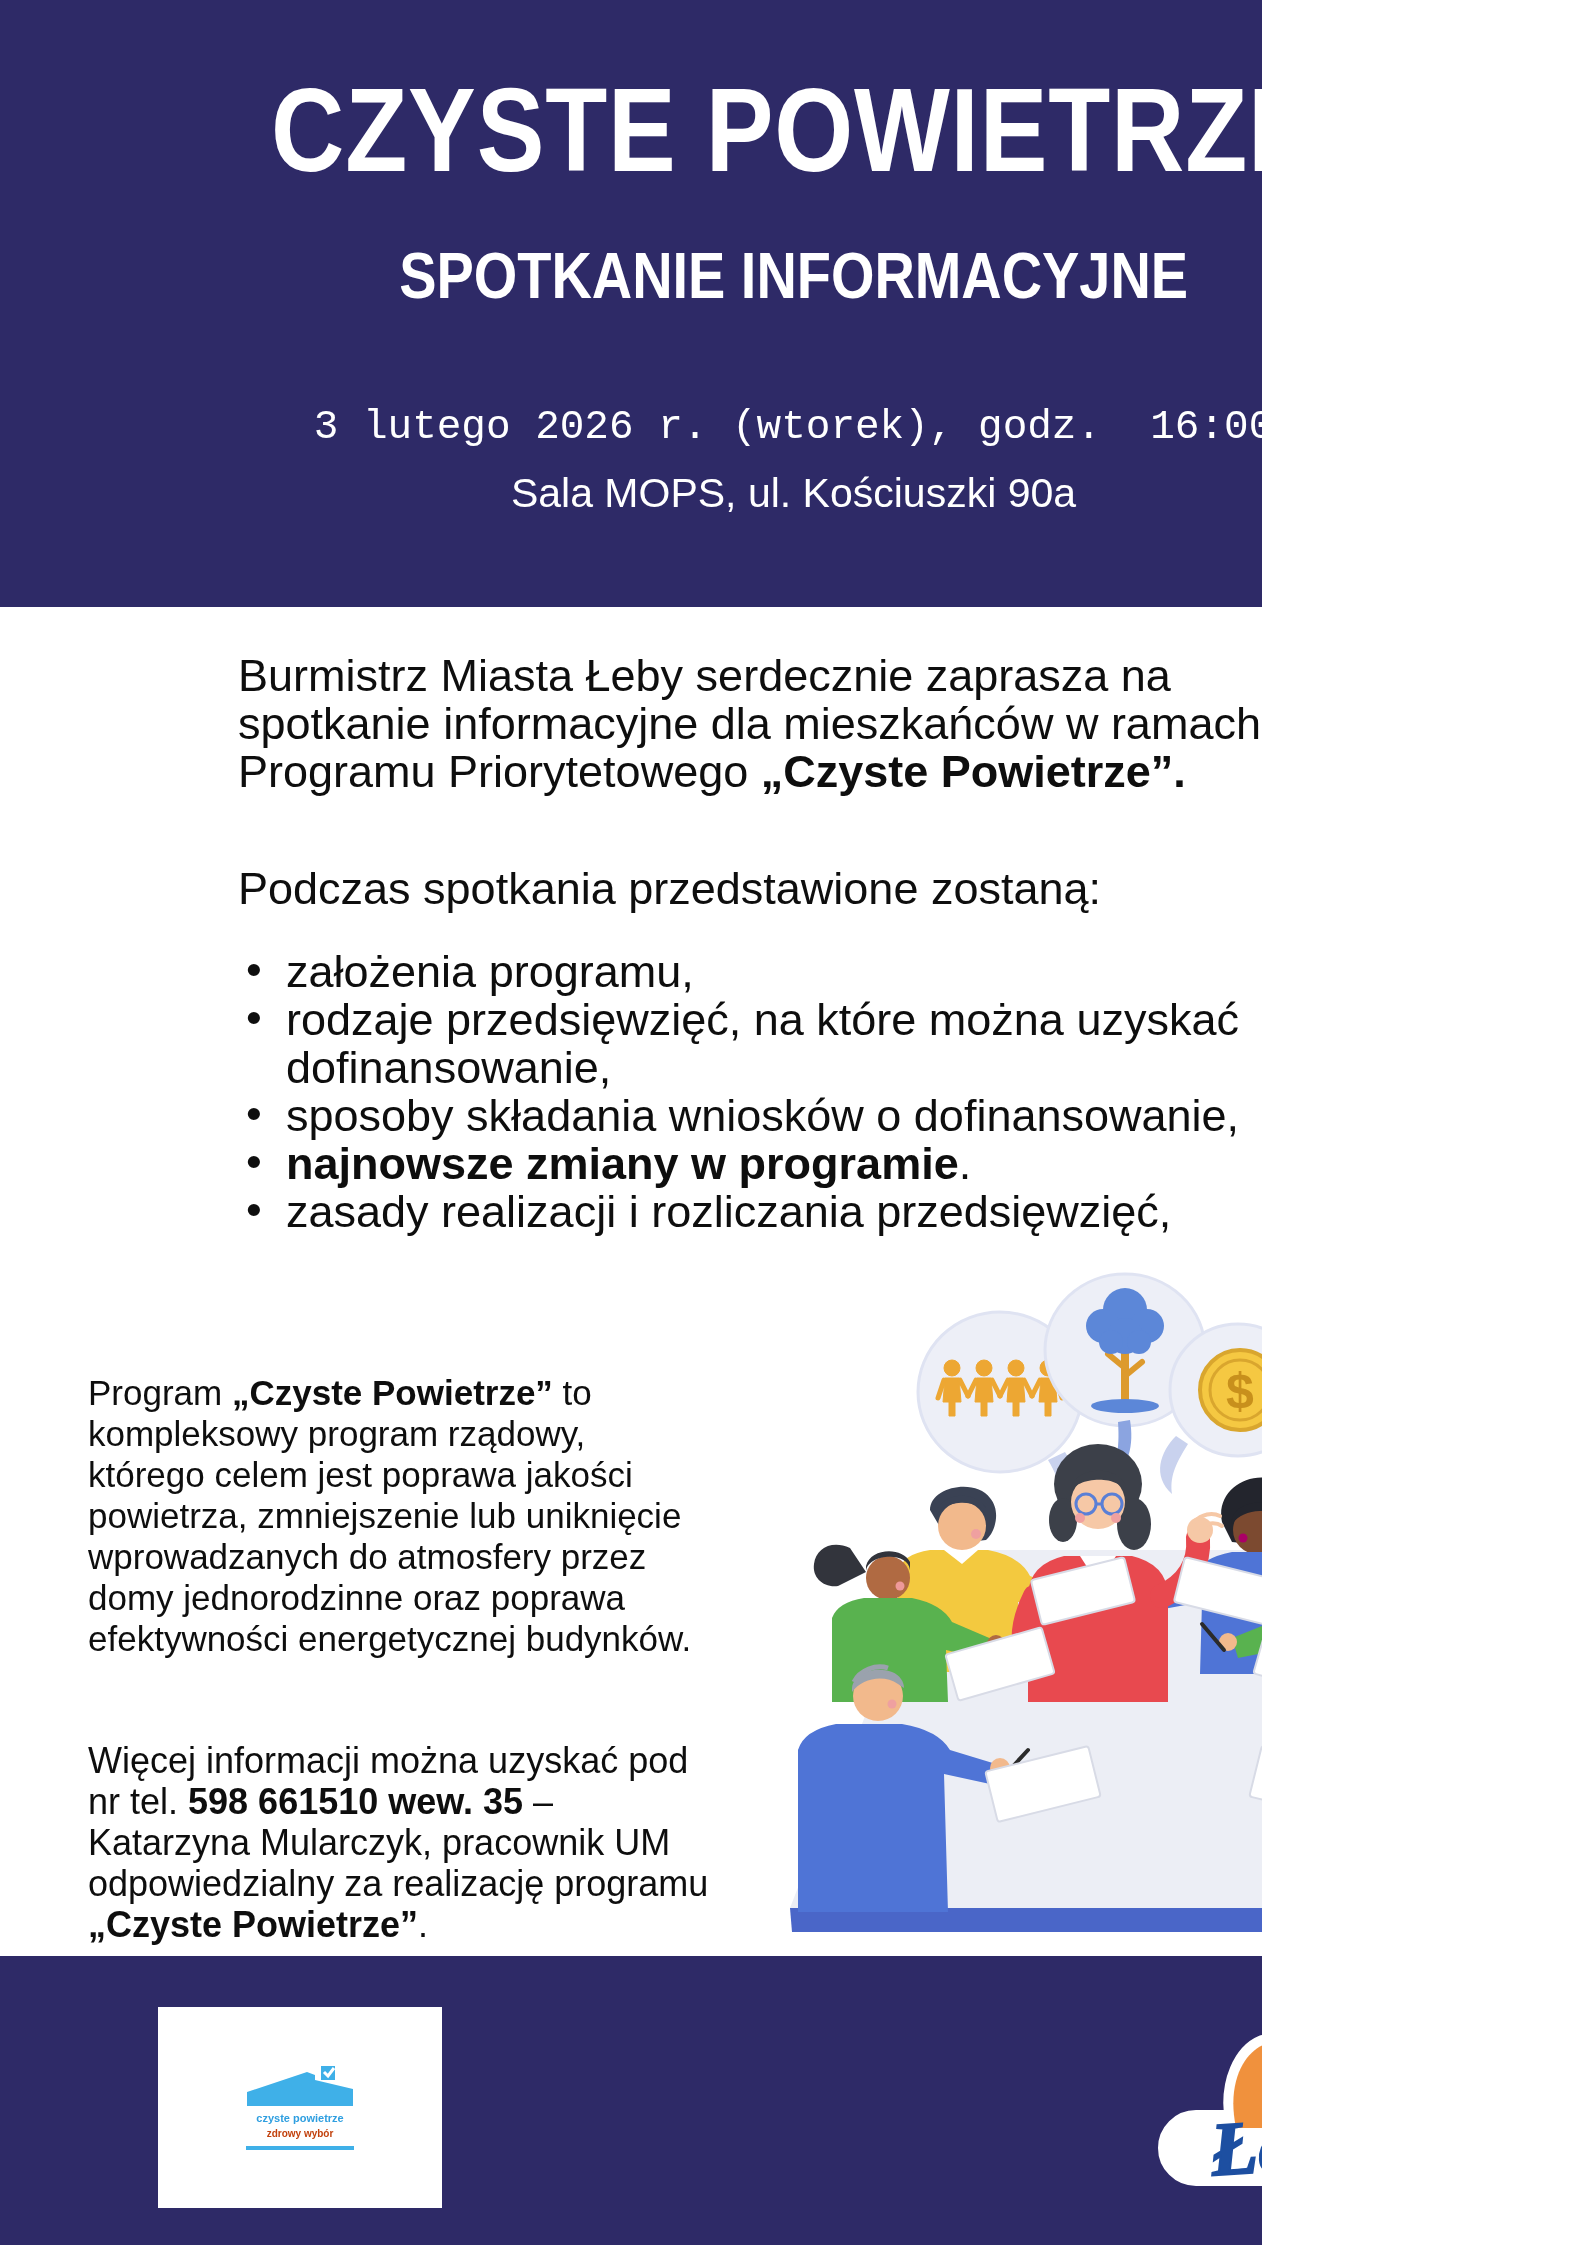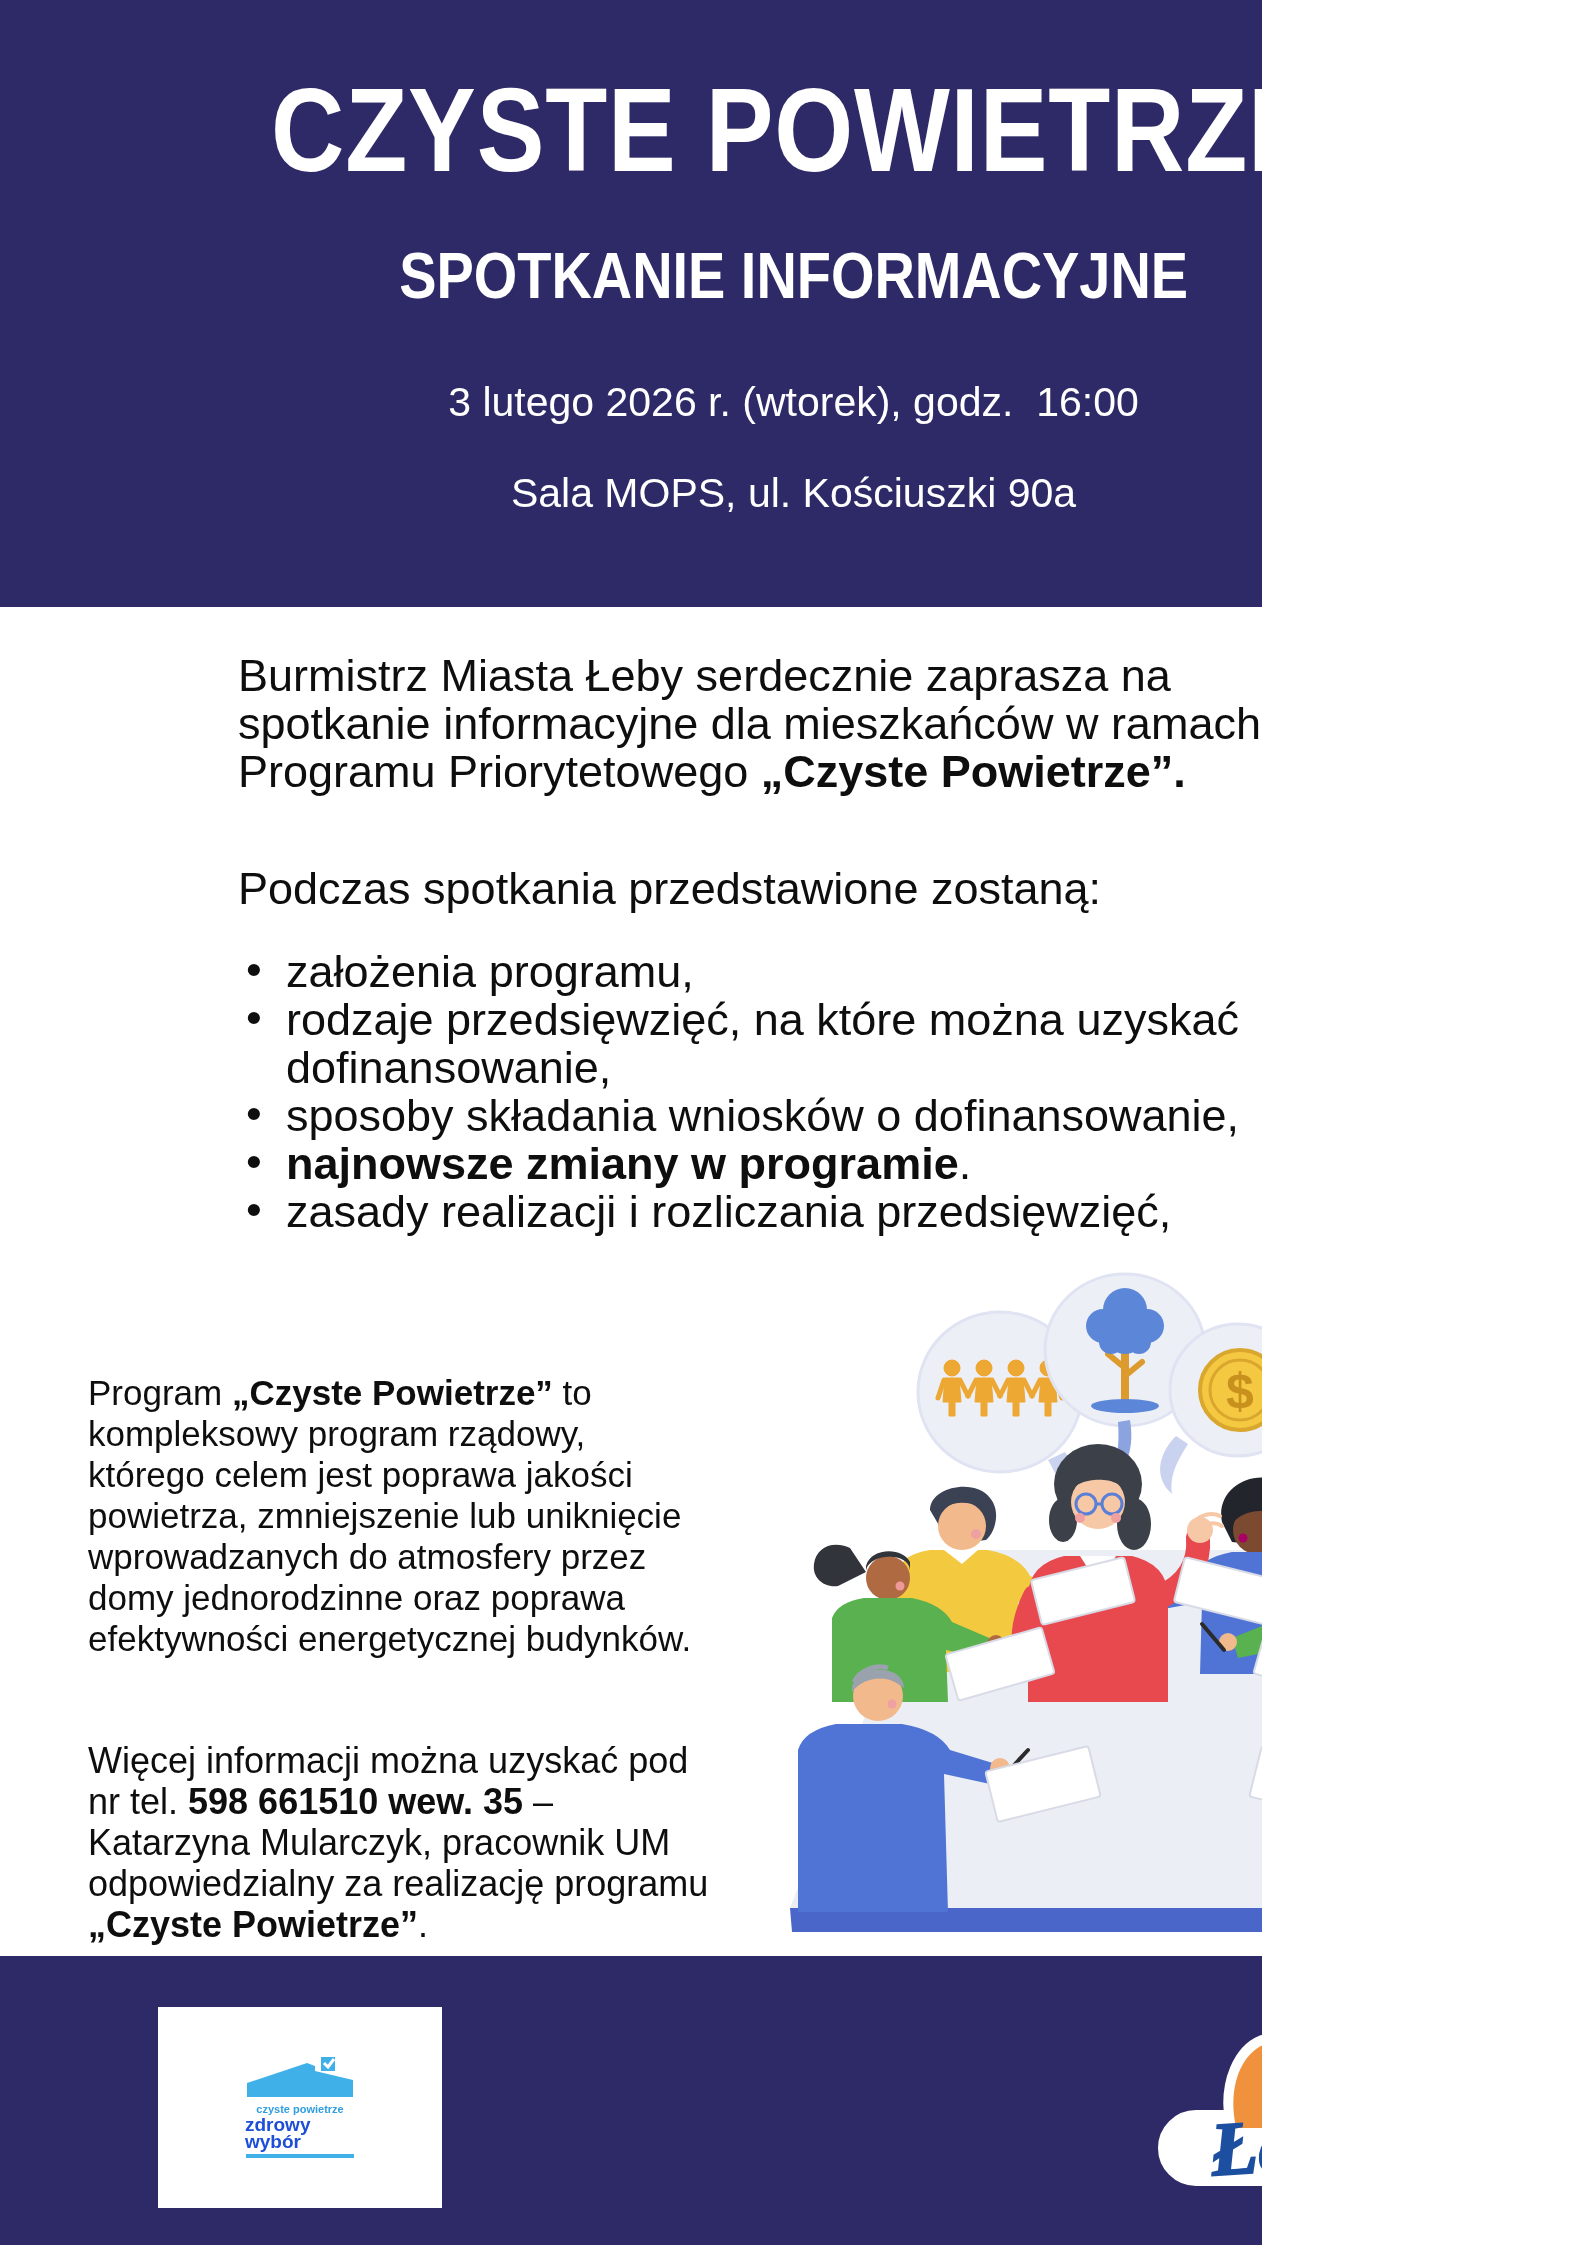--- a/index.html
+++ b/index.html
@@ -7,40 +7,40 @@
         font-family:"Liberation Sans","DejaVu Sans",sans-serif;color:#0e0e0e;}
   .abs{position:absolute;}
   
   .band{background:#2e2a67;left:0;width:1587px;}
   .band.top{top:0;height:607px;}
   .band.bottom{top:1956px;height:289px;}
   .hdr-line{left:0;width:1587px;text-align:center;color:#ffffff;}
   .cond{display:inline-block;transform:scaleX(.86);transform-origin:center;white-space:nowrap;}
   .title-line{top:62px;font-size:118px;font-weight:bold;letter-spacing:1px;}
   .subtitle-line{top:238px;font-size:65px;font-weight:bold;}
-  .date-line{top:379px;font-size:41px;font-weight:400;white-space:pre-wrap;}
+  .date-line{top:404px;font-size:41px;font-weight:400;white-space:pre-wrap;font-family:Liberation Mono, monospace;}
   .venue-line{top:470px;font-size:41px;font-weight:400;}
   
   .intro{left:238px;top:652px;width:1260px;font-size:45px;line-height:48px;}
   .agenda-heading{left:238px;top:865px;width:1260px;font-size:45px;line-height:48px;}
   .agenda-list{left:238px;top:948px;width:1230px;font-size:45px;line-height:48px;
                margin:0;padding:0 0 0 48px;list-style:none;}
   .agenda-list li{position:relative;margin:0;}
   .agenda-list li::before{content:"•";position:absolute;left:-40px;top:-2px;font-size:45px;}
   
   .about-col{left:88px;top:1372px;width:700px;font-size:35px;line-height:41px;}
   .contact-col{left:88px;top:1740px;width:700px;font-size:36px;line-height:41px;}
   .ln{display:block;}
   b{font-weight:bold;}
   
   .logo-box{left:158px;top:2007px;width:284px;height:201px;background:#ffffff;
             display:flex;align-items:center;justify-content:center;}
   .cp-logo{width:110px;display:flex;flex-direction:column;align-items:center;}
   .cp-line1{font-size:11px;font-weight:bold;color:#2f9fe0;letter-spacing:0px;line-height:13px;margin-top:4px;}
-  .cp-line2{font-size:19px;font-weight:bold;color:#1d4ed8;line-height:17px;}
+  .cp-line2{font-size:10px;font-weight:bold;color:#c2410c;line-height:17px;}
   .cp-bar{width:108px;height:4px;background:#3fb0e8;margin-top:4px;}
   .leba{left:1150px;top:2032px;}
   .illus{left:780px;top:1272px;}
 </style>
 </head>
 <body>
 
 <div class="page">
 
   <header class="abs band top">

